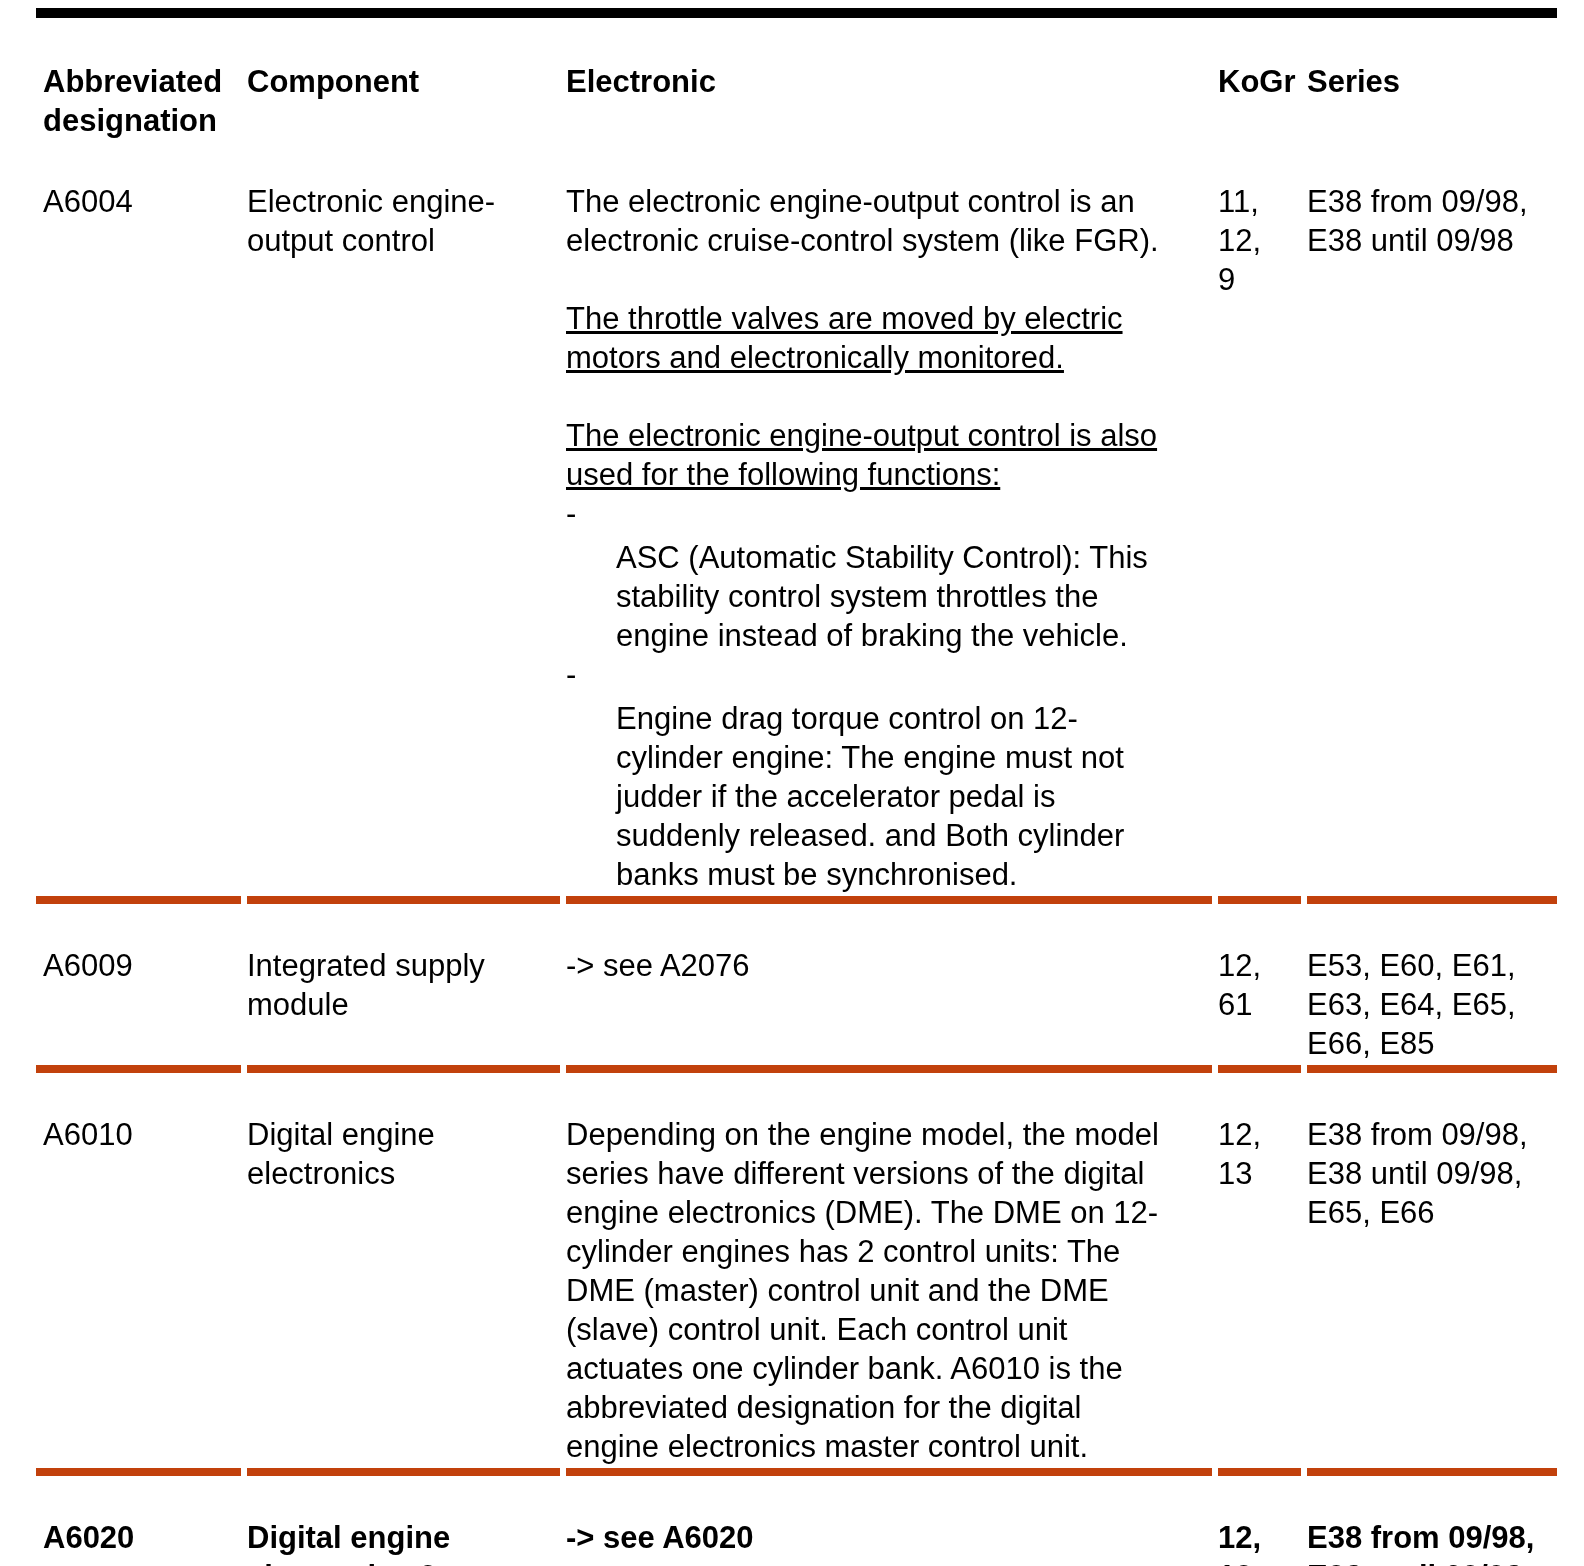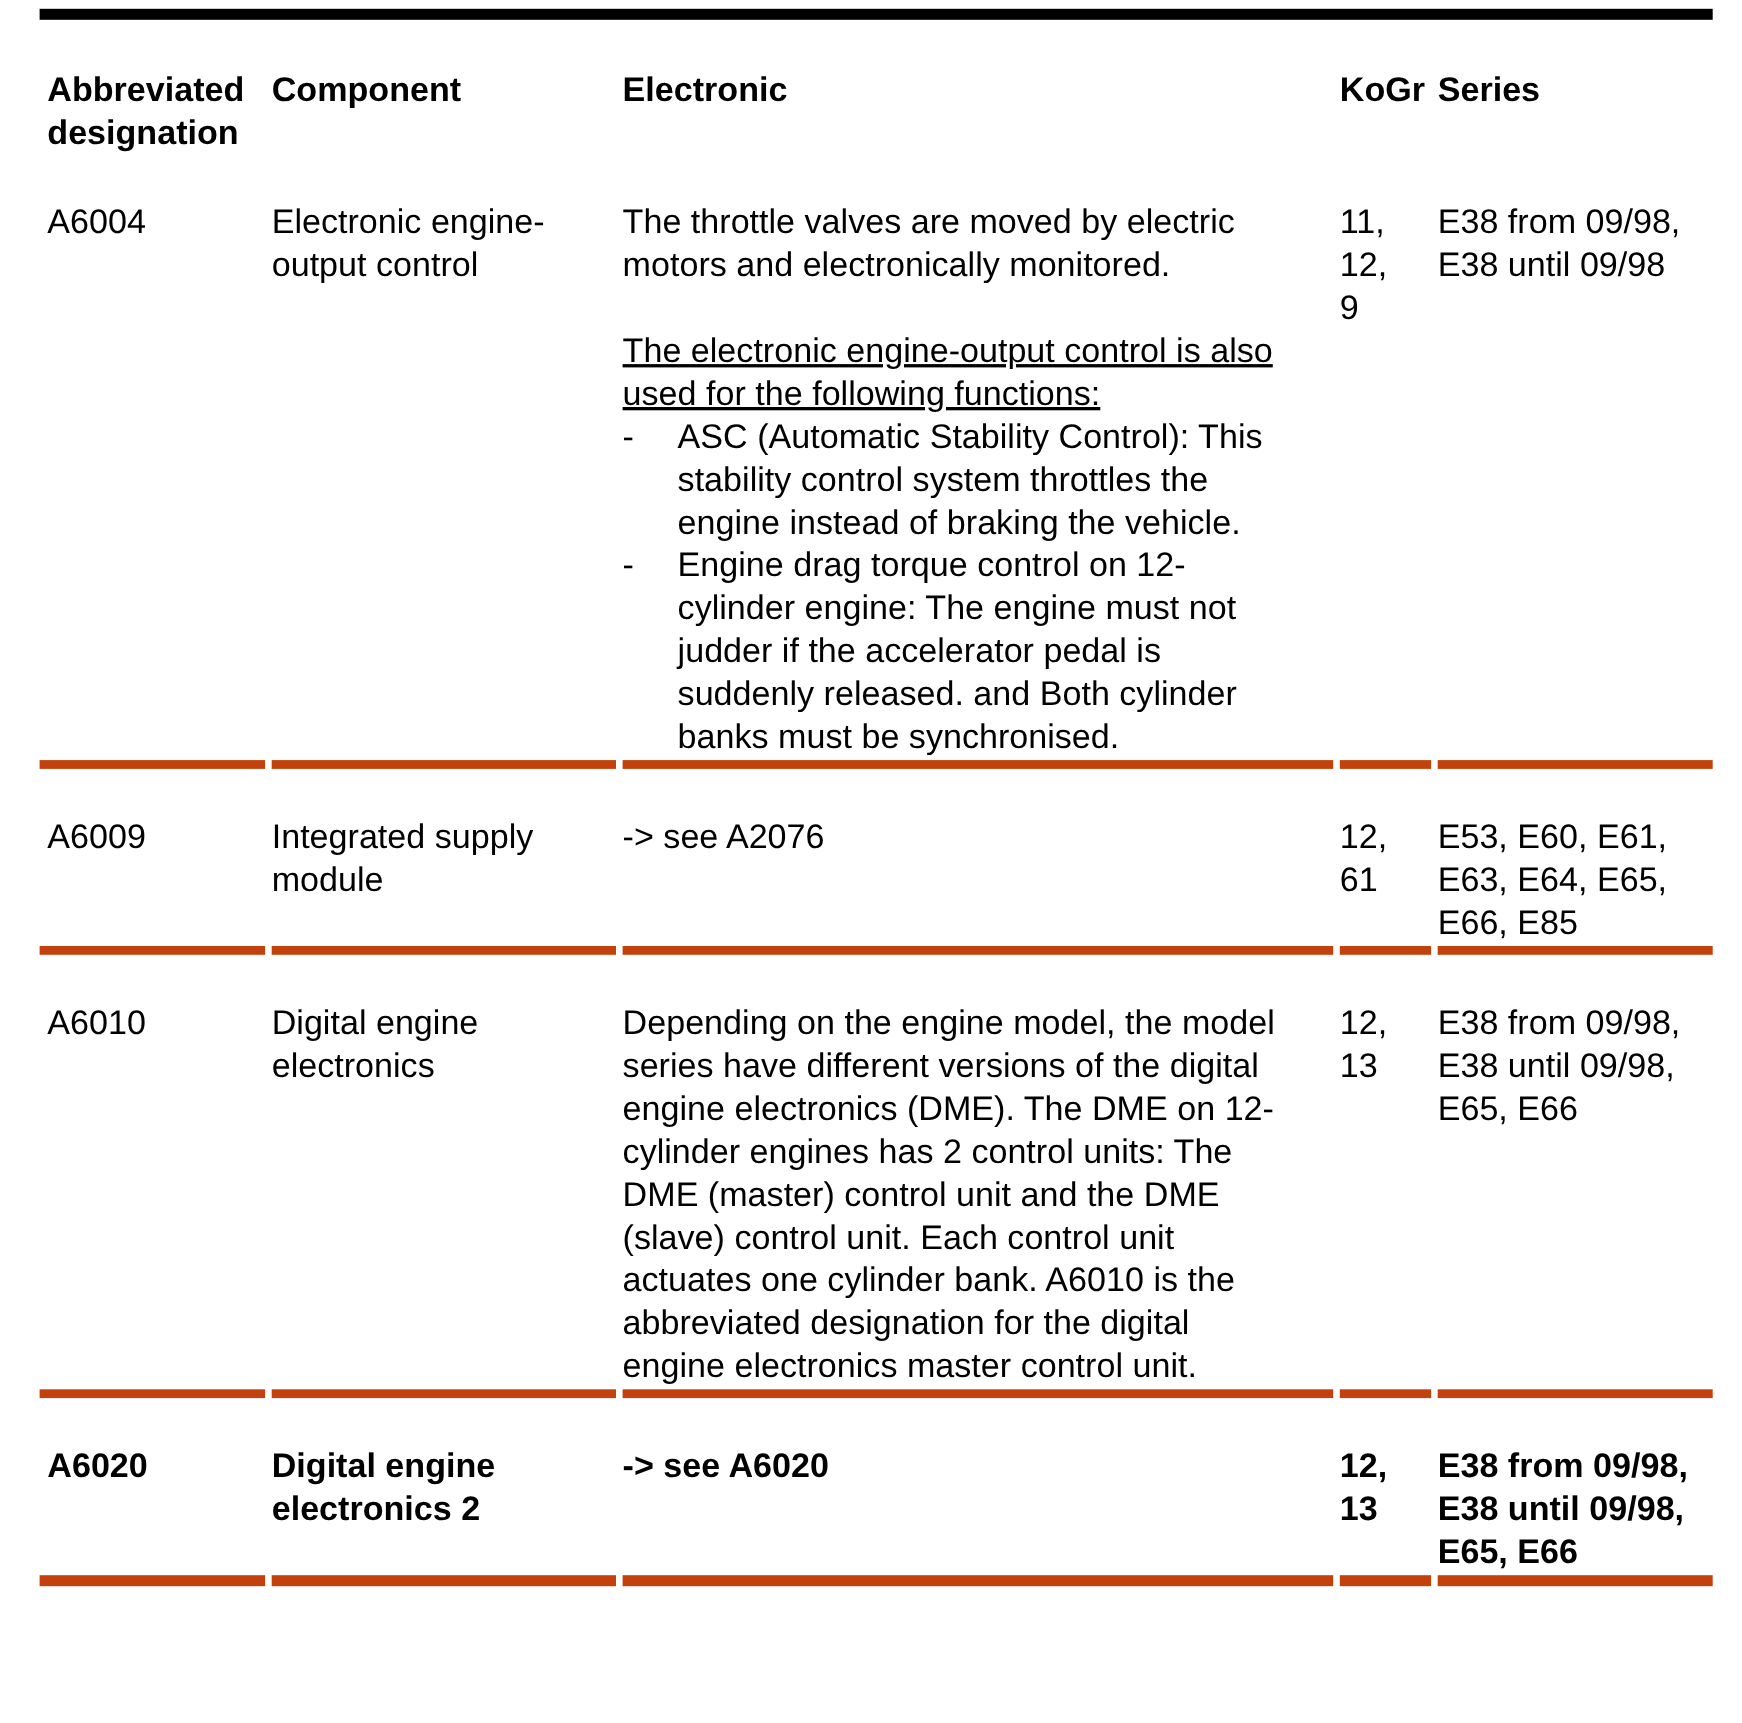--- a/index.html
+++ b/index.html
@@ -54,38 +54,40 @@
   }
   .bullet {
     display: flex;
   }
   .bullet .dash {
     flex: 0 0 50px;
     width: 50px;
   }
   .bullet .btext {
     flex: 1 1 auto;
+    margin-top: 44px;
   }
 </style>
 </head>
 <body>
 
 <div class="page">
   <div class="topline"></div>
   <div class="grid" id="component-table">
     <div class="hcell c1">Abbreviated
 designation</div>
     <div class="hcell">Component</div>
     <div class="hcell">Electronic</div>
     <div class="hcell">KoGr</div>
     <div class="hcell">Series</div>
   <div class="cell c1">A6004</div>
       <div class="cell">Electronic engine-
 output control</div>
-      <div class="cell"><div class="block para-block">The throttle valves are moved by electric
+      <div class="cell"><div class="block para-block">The electronic engine-output control is an
+electronic cruise-control system (like FGR).</div><div class="block para-block">The throttle valves are moved by electric
 motors and electronically monitored.</div><div class="block para-block">The electronic engine-output control is also
 used for the following functions:</div><div class="block bullet"><span class="dash">-</span><span class="btext">ASC (Automatic Stability Control): This
 stability control system throttles the
 engine instead of braking the vehicle.</span></div><div class="block bullet"><span class="dash">-</span><span class="btext">Engine drag torque control on 12-
 cylinder engine: The engine must not
 judder if the accelerator pedal is
 suddenly released. and Both cylinder
 banks must be synchronised.</span></div></div>
       <div class="cell">11,
 12,

